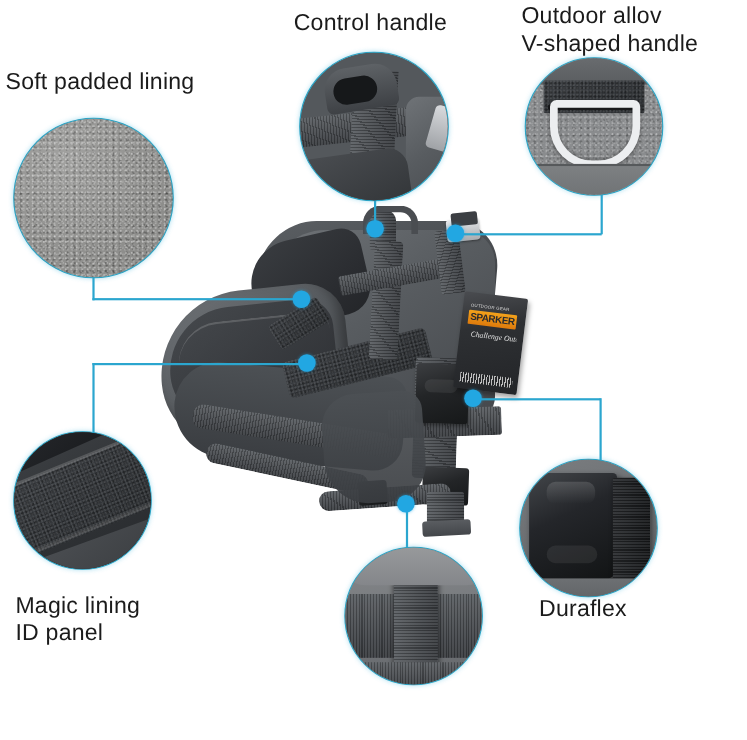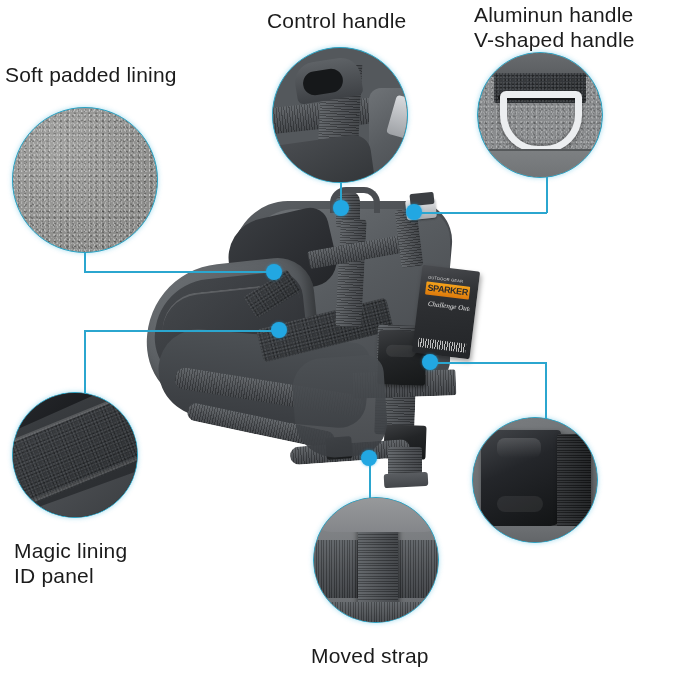--- a/index.html
+++ b/index.html
@@ -345,22 +345,22 @@
            border-radius:3px;box-shadow:1px 2px 4px rgba(0,0,0,.4);"></div>
       <div class="cb" style="left:-10px;top:108px;width:150px;height:28px;
            background:linear-gradient(180deg,#6d7073,#5b5e61);"></div>
     </div>
   </div>
 
   <div class="label" style="left:5px;top:62px;">Soft padded lining</div>
 
   <div class="label" style="left:267px;top:8px;">Control handle</div>
 
-  <div class="label" style="left:474px;top:2px;">Aluminun handle</div>
+  <div class="label" style="left:474px;top:2px;">Outdoor allov</div>
   <div class="label" style="left:474px;top:27px;">V-shaped handle</div>
 
   <div class="label" style="left:14px;top:538px;">Magic lining</div>
   <div class="label" style="left:14px;top:563px;">ID panel</div>
 
-  <div class="label" style="left:311px;top:643px;">Moved strap</div>
-
+
+  <div class="label" style="left:490px;top:541px;">Duraflex</div>
 
 </div>
 
 </body></html>

